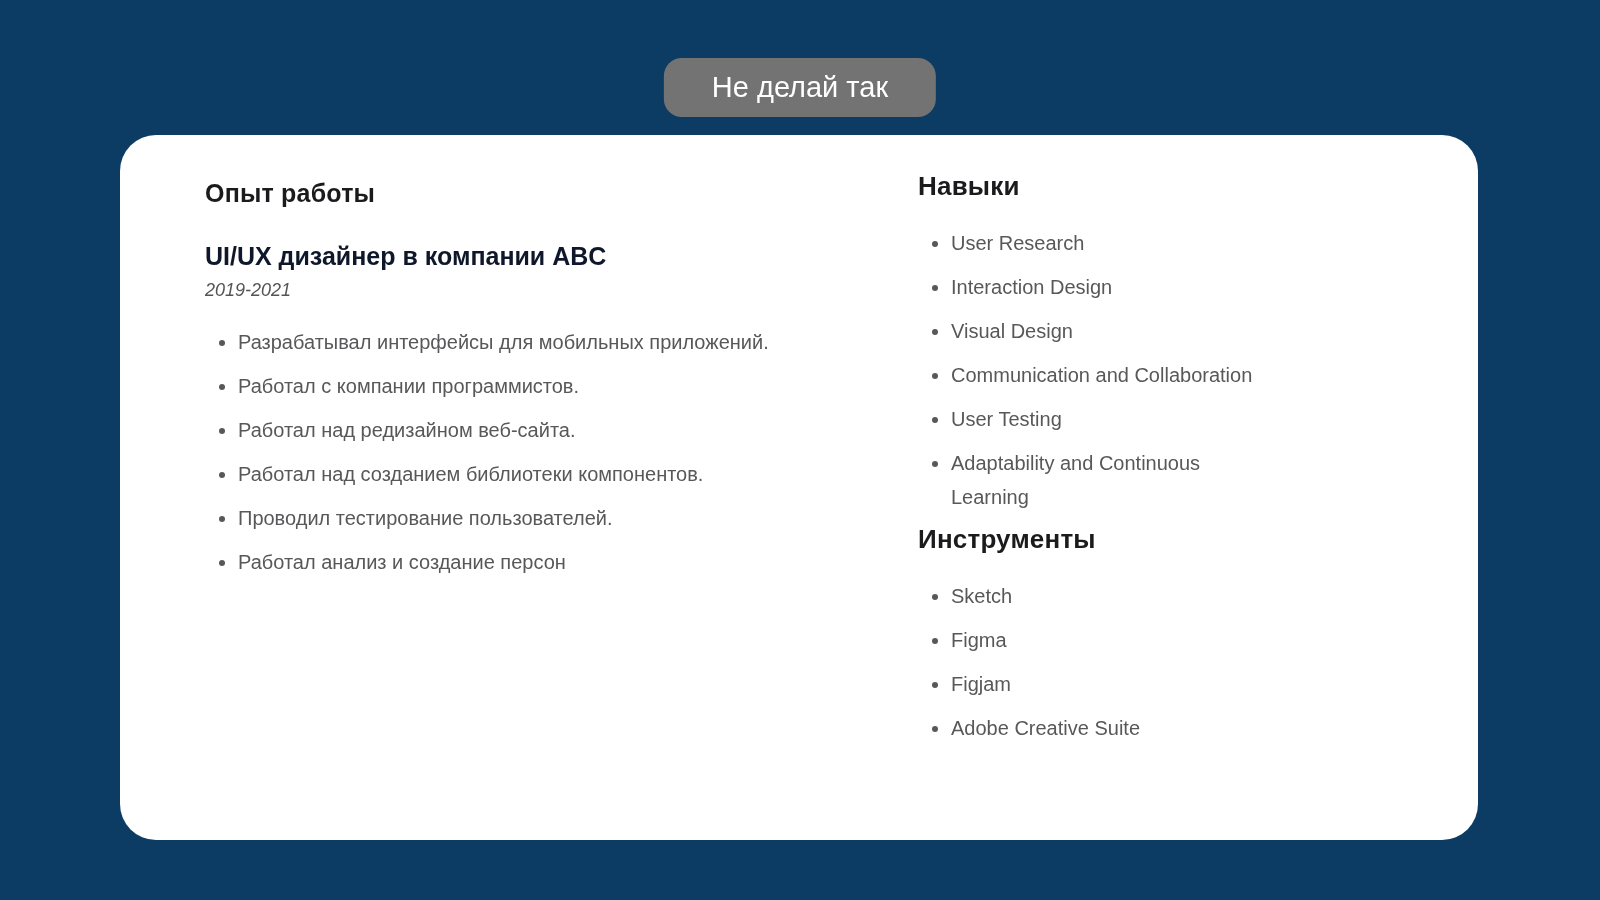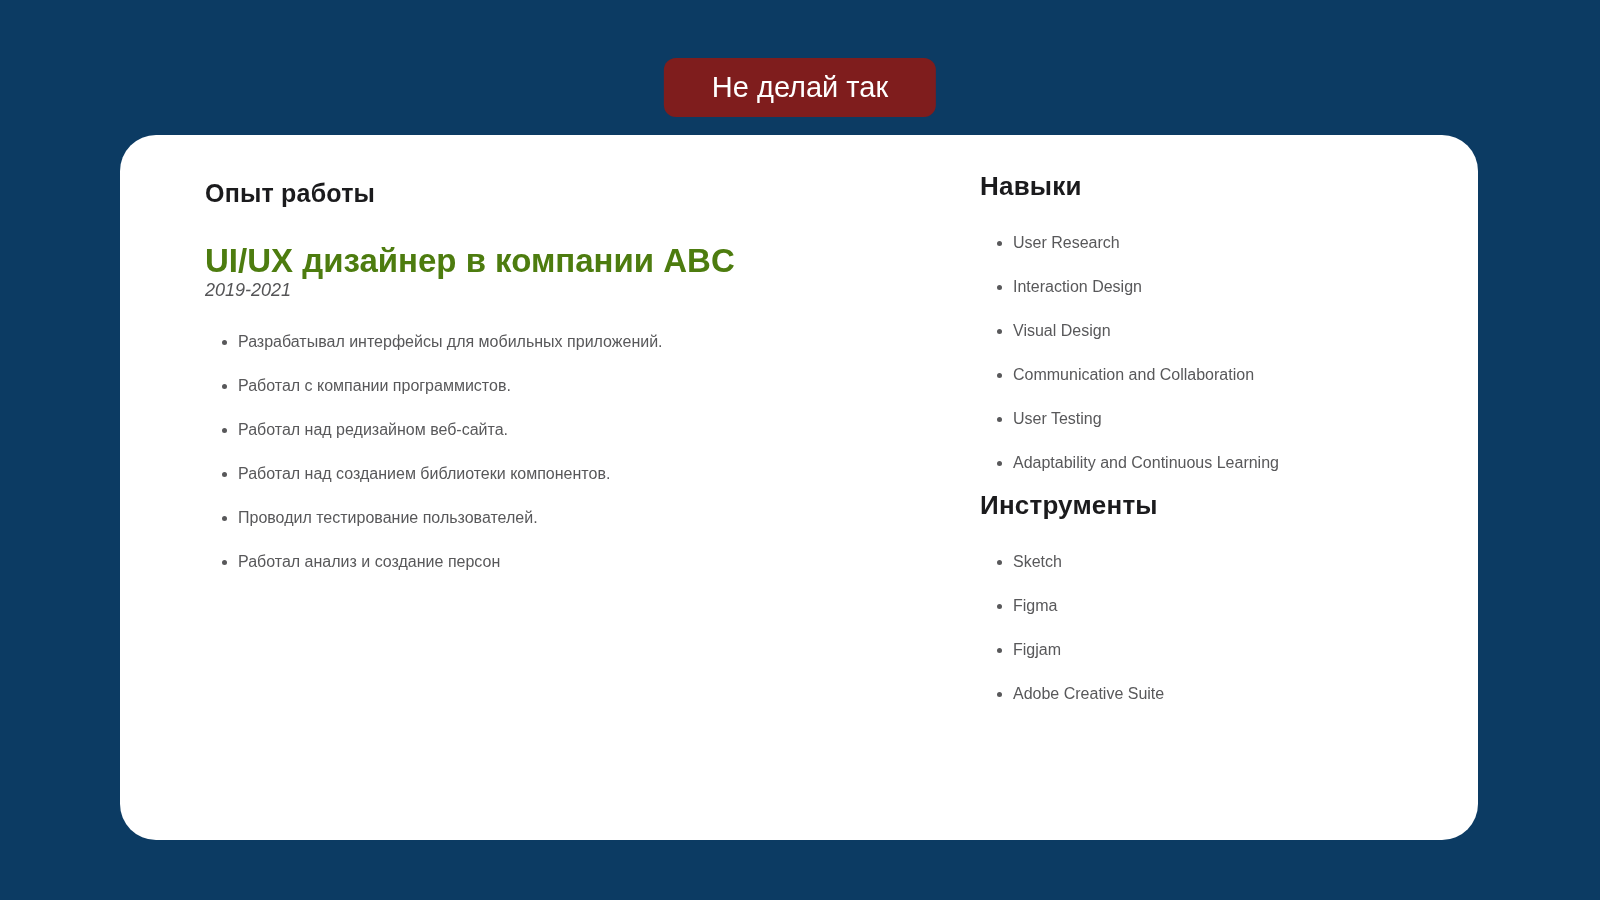--- a/index.html
+++ b/index.html
@@ -7,24 +7,24 @@
     width: 1600px; height: 900px;
     background: #0C3B63;
     font-family: "Liberation Sans", sans-serif;
     position: relative;
     overflow: hidden;
   }
   .banner-button {
     position: absolute;
     top: 58px; left: 50%;
     transform: translateX(-50%);
-    background: #7f1d1d;
+    background: #737373;
     color: #FFFFFF;
     border: none;
-    border-radius: 12px;
+    border-radius: 18px;
     height: 59px;
     padding: 0 48px;
     font-size: 29px;
     font-weight: 500;
     font-family: "Liberation Sans", sans-serif;
     display: flex;
     align-items: center;
     justify-content: center;
     cursor: pointer;
     white-space: nowrap;
@@ -36,48 +36,49 @@
     background: #FFFFFF;
     border-radius: 36px;
   }
   .left-col {
     position: absolute;
     left: 85px; top: 44px;
     width: 700px;
   }
   .right-col {
     position: absolute;
-    left: 860px; top: 36px;
+    left: 798px; top: 36px;
     width: 430px;
   }
   .section-heading {
     font-size: 25px;
     font-weight: 700;
     color: #1B1B1D;
     margin: 0;
     letter-spacing: 0.2px;
   }
   .right-col .section-heading { font-size: 26px; }
   .job-title {
-    font-size: 33px;
+    font-size: 25px;
     font-weight: 700;
-    color: #4d7c0f;
+    color: #0f172a;
     margin: 34px 0 0 0;
   }
   .period {
     font-size: 18px;
     font-style: italic;
     color: #555557;
+    margin-top: 9px;
   }
   ul.bullet-list {
     list-style: disc;
     margin: 24px 0 0 0;
     padding: 0 0 0 33px;
     color: #58585A;
-    font-size: 16px;
+    font-size: 20px;
   }
   ul.bullet-list li {
     line-height: 34px;
     margin-bottom: 10px;
   }
   ul.skills-list { width: 312px; }
   .tools-heading { }
 </style>
 </head>
 <body>

